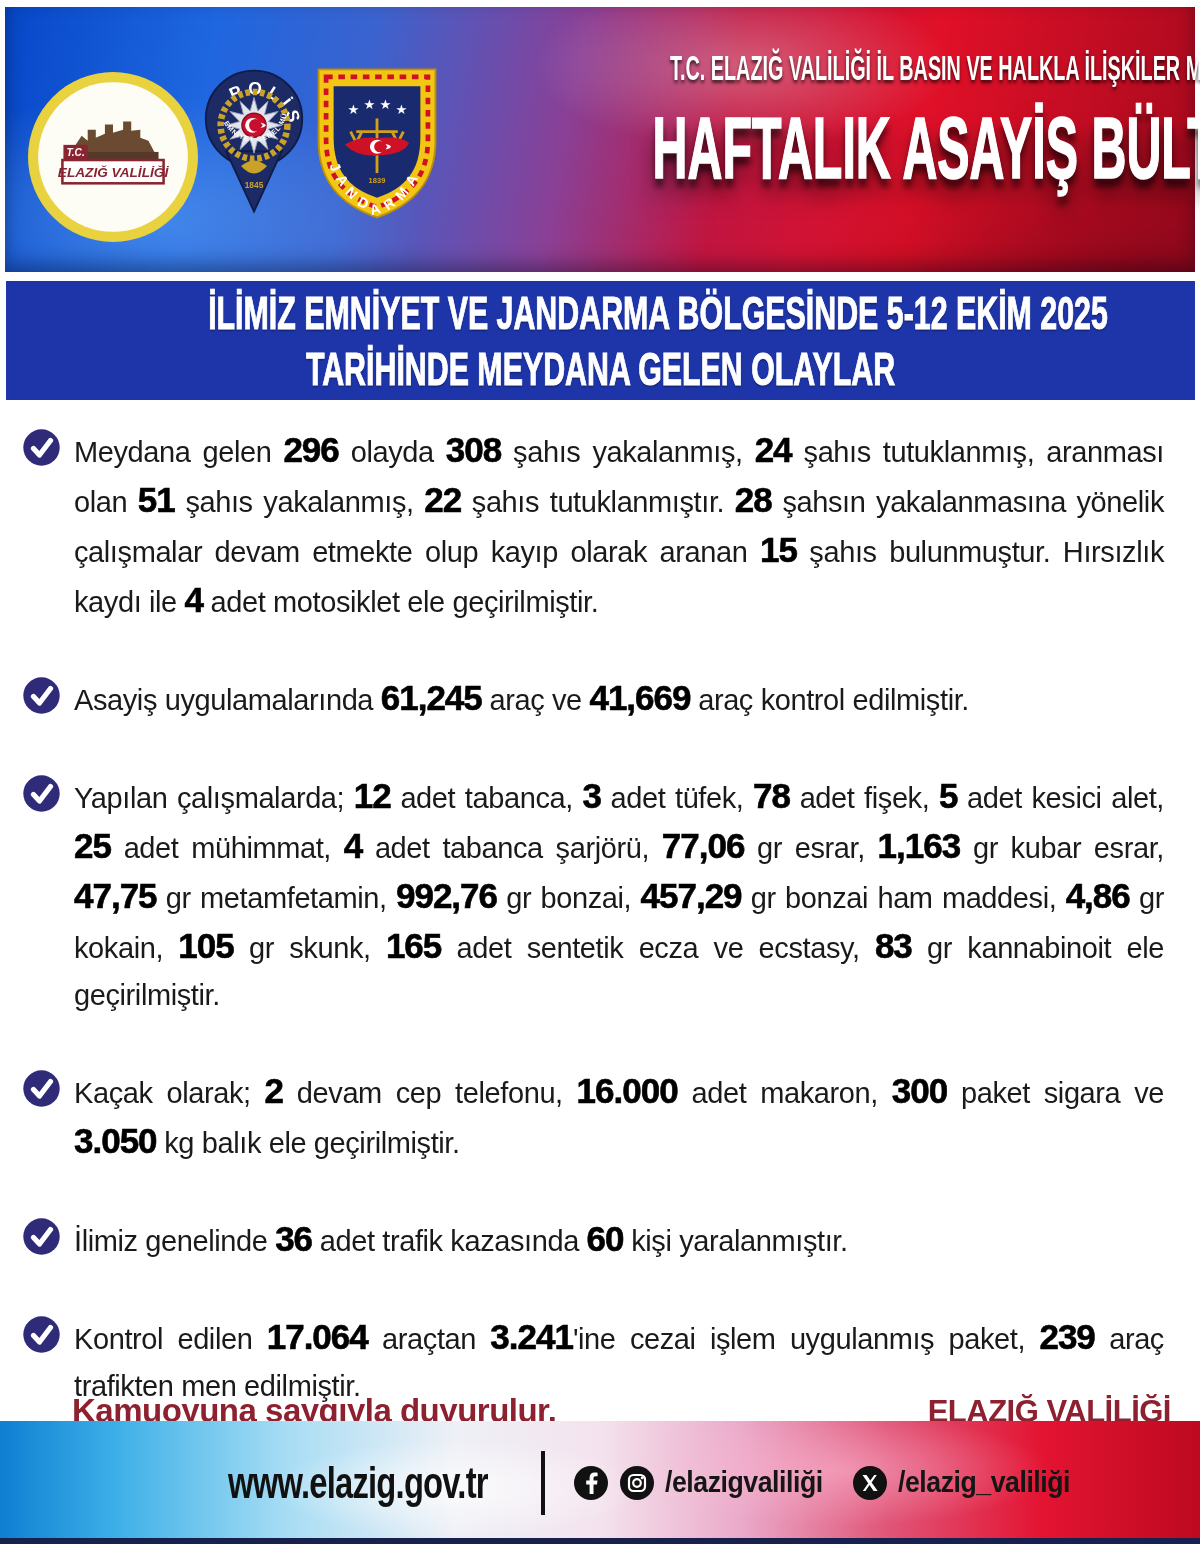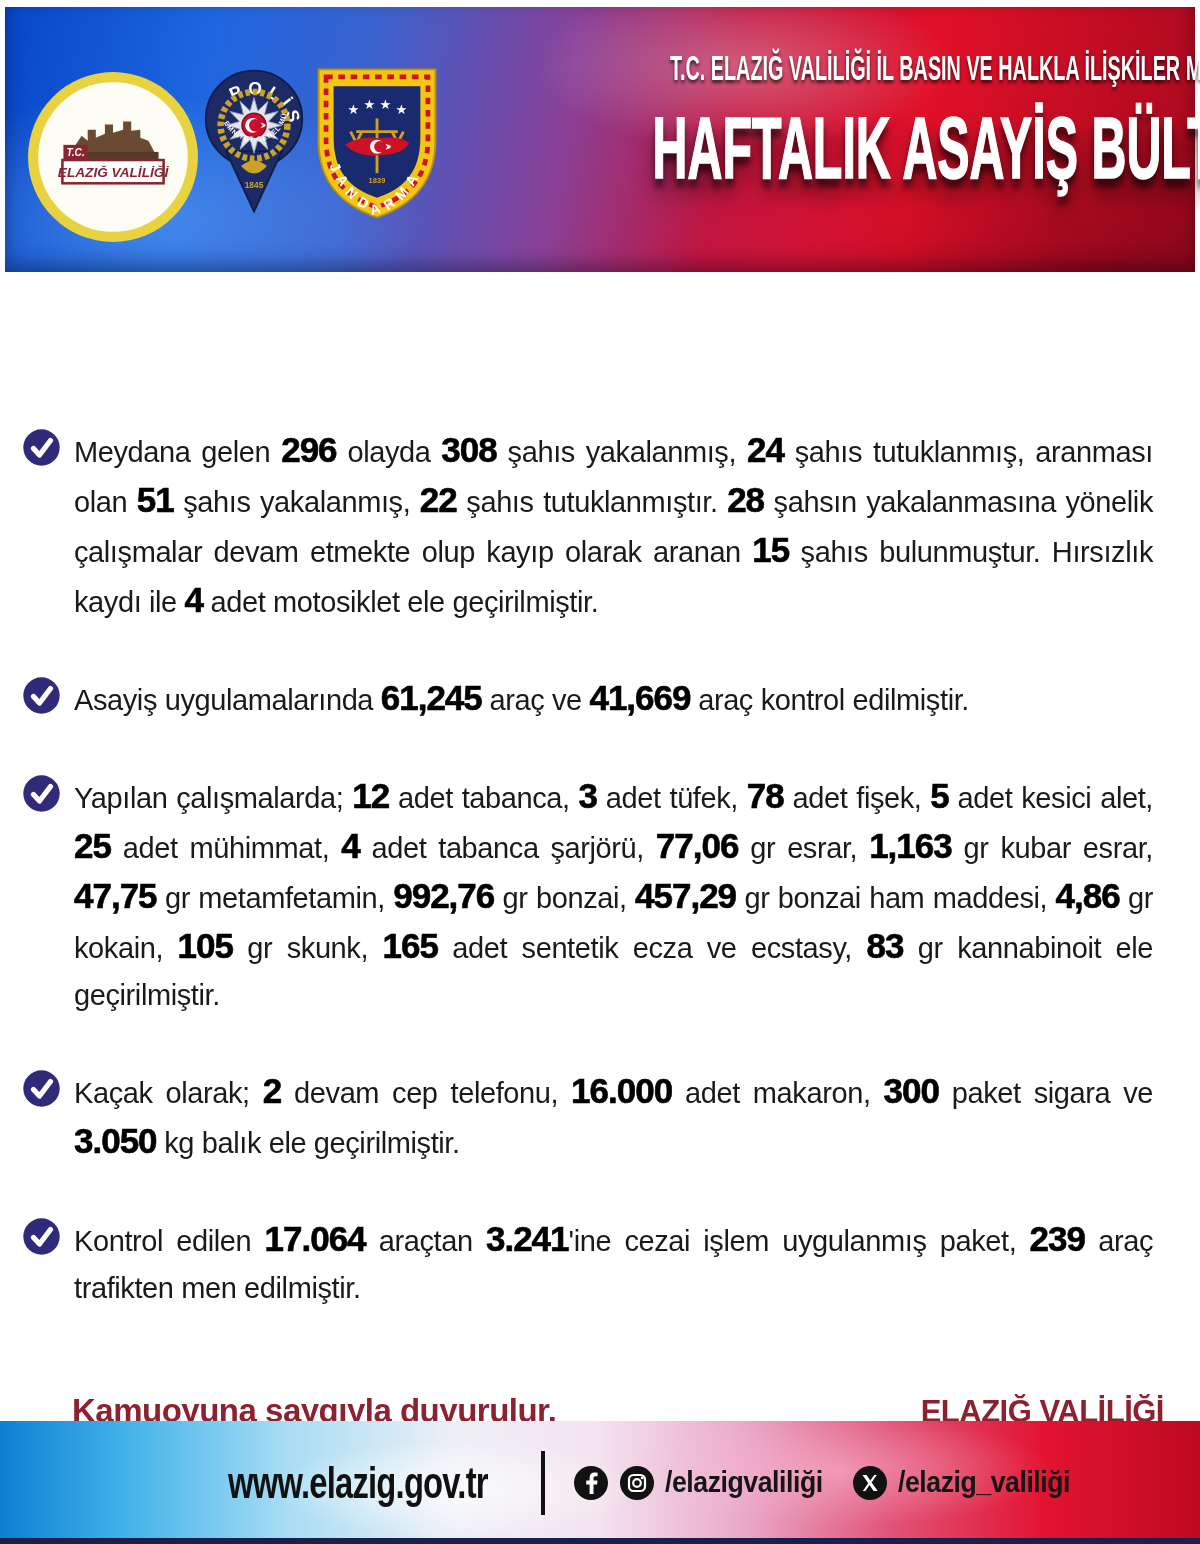--- a/index.html
+++ b/index.html
@@ -30,30 +30,30 @@
   
   .title-bar{position:absolute;left:6px;right:5px;top:281px;height:119px;
     background:var(--banner_blue,#1d35a8);color:#fff;text-align:center;
     display:flex;flex-direction:column;justify-content:center;gap:2px;}
   .title-bar .bl{font-size:46px;font-weight:700;white-space:nowrap;display:block;
     transform:scale(.66,1.02);transform-origin:center;-webkit-text-stroke:1px #fff;
     text-shadow:0 2px 2px rgba(0,0,10,.35);}
 
   
   .content{position:absolute;left:0;right:0;top:404px;}
-  .item{position:relative;padding:0 47px 0 74px;margin-top:48px;}
+  .item{position:relative;padding:0 36px 0 74px;margin-top:48px;}
   .item:first-child{margin-top:22px;}
   .item p{margin:0;font-size:29px;line-height:47px;color:var(--text,#1a1a1a);
     text-align:justify;letter-spacing:-0.4px;font-weight:500;}
   .item .num{font-weight:700;font-size:35px;letter-spacing:-1px;color:#000;
     -webkit-text-stroke:.6px #000;}
   .check{position:absolute;left:23px;top:3px;width:37px;height:37px;}
 
   
-  .closing{position:absolute;left:72px;right:36px;top:1392px;
+  .closing{position:absolute;left:72px;right:29px;top:1392px;
     display:flex;justify-content:space-between;align-items:baseline;
     color:var(--maroon,#8e2130);}
   .closing .cl{font-size:33px;font-weight:600;letter-spacing:-0.5px;}
   .closing .cr{font-size:31px;font-weight:600;letter-spacing:-0.5px;}
 
   
   .footer{position:absolute;left:0;right:0;bottom:0;height:123px;
     background:
       radial-gradient(ellipse 260px 70px at 38% 55%, rgba(255,255,255,.75), transparent 70%),
       radial-gradient(ellipse 300px 80px at 70% 40%, rgba(255,190,215,.5), transparent 70%),
@@ -142,20 +142,24 @@
         </text>
       </svg>
     </div>
 
     <div class="hero-text">
       <div><span class="agency">T.C. ELAZIĞ VALİLİĞİ İL BASIN VE HALKLA İLİŞKİLER MÜDÜRLÜĞÜ</span></div>
       <div><span class="hero-title">HAFTALIK ASAYİŞ BÜLTENİ</span></div>
     </div>
   </header>
 
+  <section class="title-bar">
+    <span class="bl">İLİMİZ EMNİYET VE JANDARMA BÖLGESİNDE 5-12 EKİM 2025</span>
+    <span class="bl">TARİHİNDE MEYDANA GELEN OLAYLAR</span>
+  </section>
 
   <main class="content">
       <div class="item">
   <span class="check">
     <svg viewBox="0 0 37 37" width="37" height="37">
       <circle cx="18.5" cy="18.5" r="18.2" fill="#2f2b78"></circle>
       <path d="M10.5 19.5 L16.5 26 L27.5 11.5" stroke="#ffffff" stroke-width="5.2" fill="none" stroke-linecap="round" stroke-linejoin="round"></path>
     </svg>
   </span>
 <p><span>Meydana gelen </span><span class="num">296</span><span> olayda </span><span class="num">308</span><span> şahıs yakalanmış, </span><span class="num">24</span><span> şahıs tutuklanmış, aranması olan </span><span class="num">51</span><span> şahıs yakalanmış, </span><span class="num">22</span><span> şahıs tutuklanmıştır. </span><span class="num">28</span><span> şahsın yakalanmasına yönelik çalışmalar devam etmekte olup kayıp olarak aranan </span><span class="num">15</span><span> şahıs bulunmuştur. Hırsızlık kaydı ile </span><span class="num">4</span><span> adet motosiklet ele geçirilmiştir.</span></p>
@@ -179,20 +183,29 @@
 <p><span>Yapılan çalışmalarda; </span><span class="num">12</span><span> adet tabanca, </span><span class="num">3</span><span> adet tüfek, </span><span class="num">78</span><span> adet fişek, </span><span class="num">5</span><span> adet kesici alet, </span><span class="num">25</span><span> adet mühimmat, </span><span class="num">4</span><span> adet tabanca şarjörü, </span><span class="num">77,06</span><span> gr esrar, </span><span class="num">1,163</span><span> gr kubar esrar, </span><span class="num">47,75</span><span> gr metamfetamin, </span><span class="num">992,76</span><span> gr bonzai, </span><span class="num">457,29</span><span> gr bonzai ham maddesi, </span><span class="num">4,86</span><span> gr kokain, </span><span class="num">105</span><span> gr skunk, </span><span class="num">165</span><span> adet sentetik ecza ve ecstasy, </span><span class="num">83</span><span> gr kannabinoit ele geçirilmiştir.</span></p>
       </div>
       <div class="item">
   <span class="check">
     <svg viewBox="0 0 37 37" width="37" height="37">
       <circle cx="18.5" cy="18.5" r="18.2" fill="#2f2b78"></circle>
       <path d="M10.5 19.5 L16.5 26 L27.5 11.5" stroke="#ffffff" stroke-width="5.2" fill="none" stroke-linecap="round" stroke-linejoin="round"></path>
     </svg>
   </span>
 <p><span>Kaçak olarak; </span><span class="num">2</span><span> devam cep telefonu, </span><span class="num">16.000</span><span> adet makaron, </span><span class="num">300</span><span> paket sigara ve </span><span class="num">3.050</span><span> kg balık ele geçirilmiştir.</span></p>
+      </div>
+      <div class="item">
+  <span class="check">
+    <svg viewBox="0 0 37 37" width="37" height="37">
+      <circle cx="18.5" cy="18.5" r="18.2" fill="#2f2b78"></circle>
+      <path d="M10.5 19.5 L16.5 26 L27.5 11.5" stroke="#ffffff" stroke-width="5.2" fill="none" stroke-linecap="round" stroke-linejoin="round"></path>
+    </svg>
+  </span>
+<p><span>İlimiz genelinde </span><span class="num">36</span><span> adet trafik kazasında </span><span class="num">60</span><span> kişi yaralanmıştır.</span></p>
       </div>
       <div class="item">
   <span class="check">
     <svg viewBox="0 0 37 37" width="37" height="37">
       <circle cx="18.5" cy="18.5" r="18.2" fill="#2f2b78"></circle>
       <path d="M10.5 19.5 L16.5 26 L27.5 11.5" stroke="#ffffff" stroke-width="5.2" fill="none" stroke-linecap="round" stroke-linejoin="round"></path>
     </svg>
   </span>
 <p><span>Kontrol edilen </span><span class="num">17.064</span><span> araçtan </span><span class="num">3.241</span><span>'ine cezai işlem uygulanmış paket, </span><span class="num">239</span><span> araç trafikten men edilmiştir.</span></p>
       </div>

